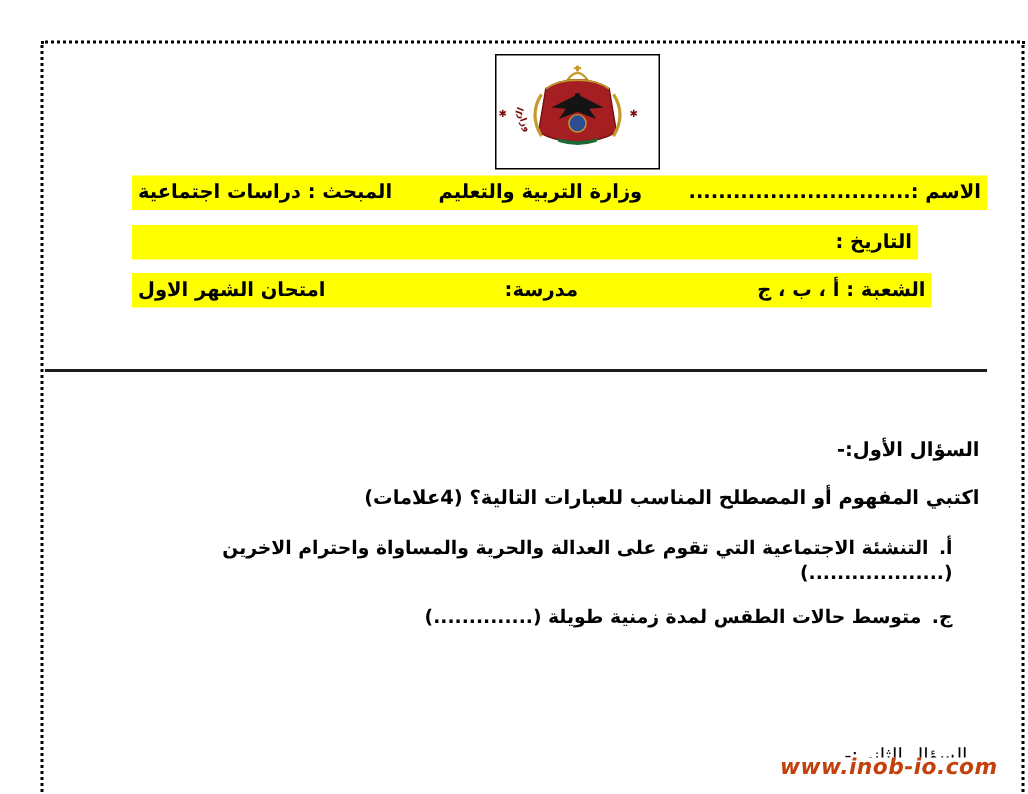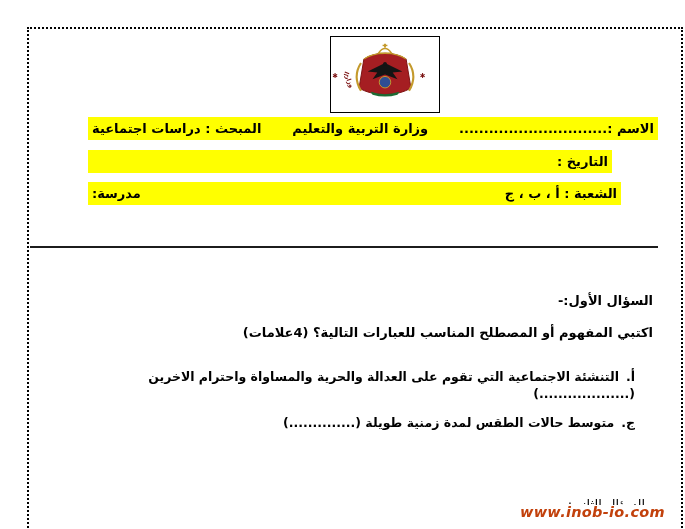--- a/index.html
+++ b/index.html
@@ -37,21 +37,21 @@
   .divider{
     left:30px;top:246px;width:628px;height:0;
     border-top:2px solid #1c1c1c;
   }
   .content{
     right:32px;top:292px;width:600px;
     direction:rtl;text-align:right;
     font-weight:bold;font-size:12.5px;line-height:1.35;
   }
   .q-title{margin:0 0 14px 0;font-size:13px;}
-  .q-prompt{margin:0 0 28px 0;font-size:13px;}
+  .q-prompt{margin:0 0 16px 0;font-size:13px;}
   .q-item{margin:0 18px 12px 0;}
   .q-item .marker{margin-left:7px;}
   .q2-clip{
     right:40px;top:497px;width:260px;height:8px;overflow:hidden;
     direction:rtl;text-align:right;font-weight:normal;font-size:13px;
   }
   .watermark{
     right:20px;top:504px;
     font-weight:bold;font-style:italic;font-size:14.5px;
     letter-spacing:0.3px;color:#c2410c;
@@ -107,20 +107,21 @@
   <span>المبحث :  دراسات اجتماعية</span>
 </div>
 
 <div class="abs hl-row row2">
   <span>التاريخ  :</span>
 </div>
 
 <div class="abs hl-row row3">
   <span>الشعبة : أ  ،  ب  ،  ج</span>
   <span>مدرسة:</span>
+  <span>امتحان الشهر الاول</span>
 </div>
 
 <div class="abs divider"></div>
 
 <div class="abs content">
   <p class="q-title">السؤال الأول:-</p>
   <p class="q-prompt">اكتبي المفهوم أو المصطلح المناسب للعبارات التالية؟ (4علامات)</p>
 
   <p class="q-item">
     <span class="marker">أ.</span><span>التنشئة الاجتماعية التي تقوم على العدالة والحرية والمساواة واحترام الاخرين (...................)</span>

